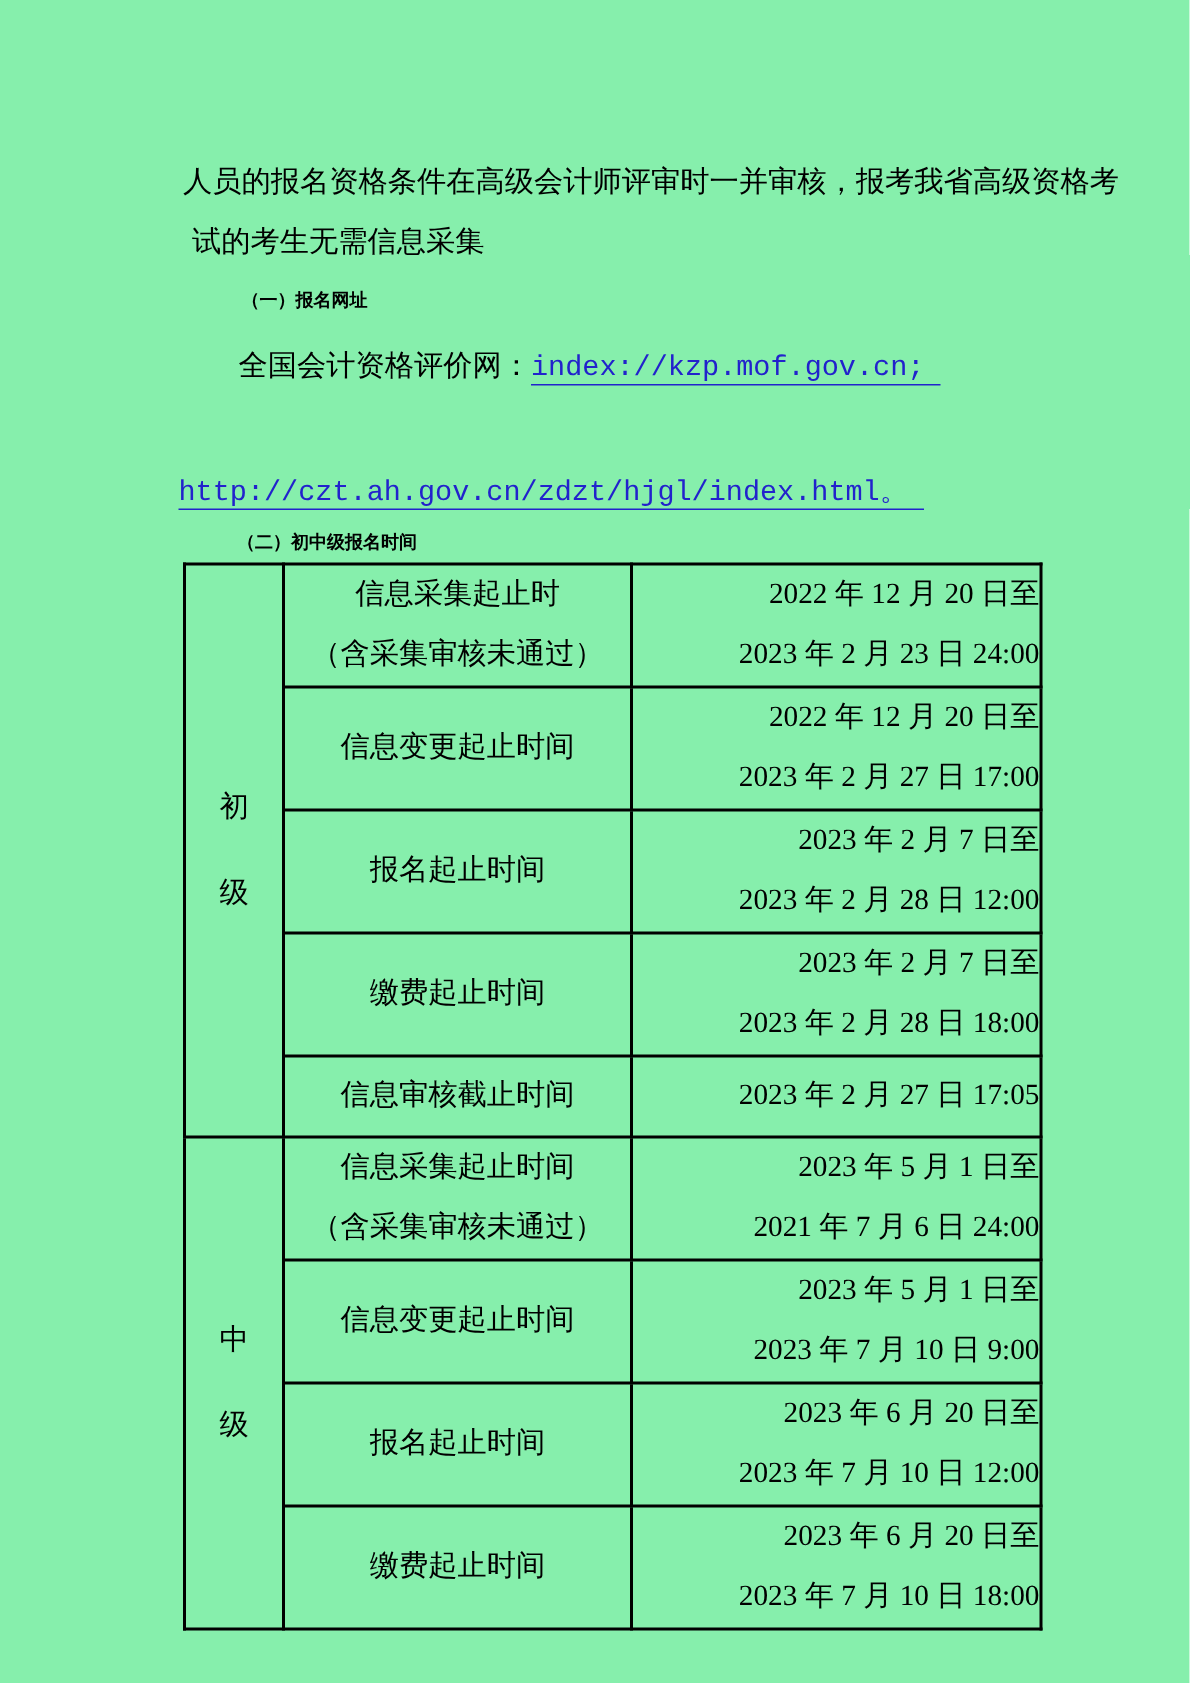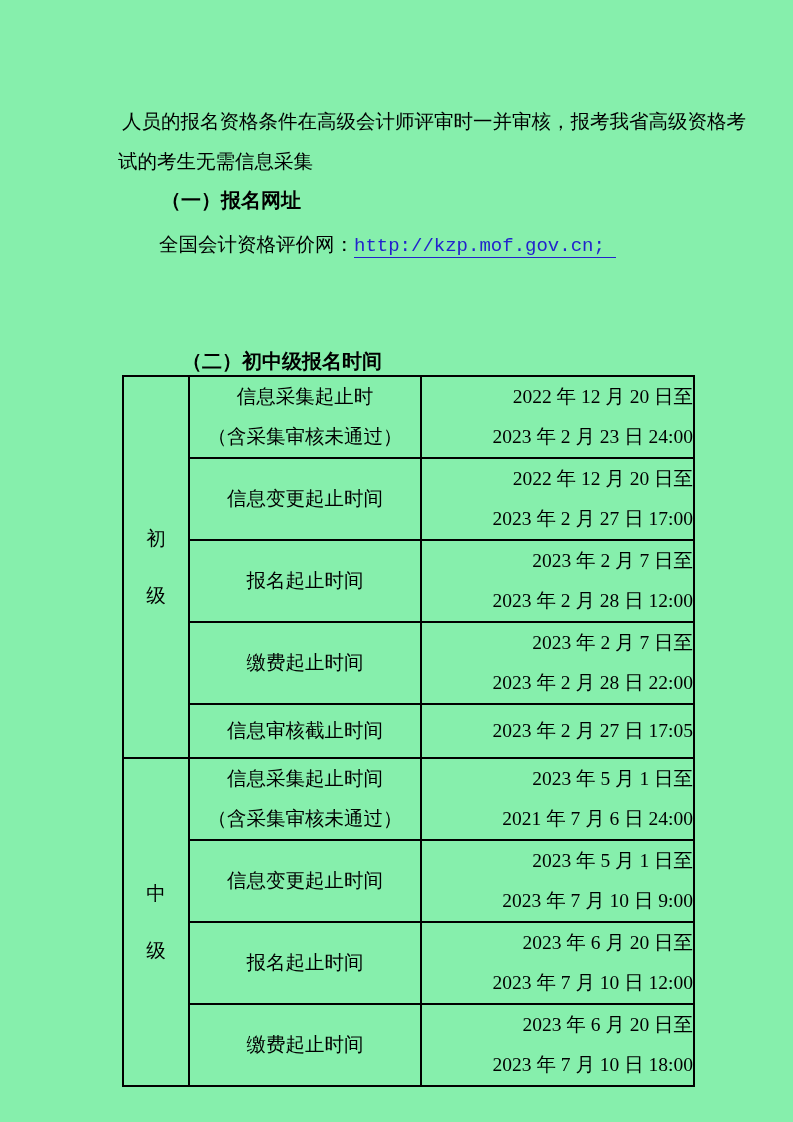--- a/index.html
+++ b/index.html
@@ -5,21 +5,21 @@
   html,body{margin:0;padding:0;background:#fff;}
   .page{
     position:relative;
     width:793px;height:1122px;
     background:#86efac;
     font-family:"Liberation Serif", serif;
     color:#000;
     overflow:hidden;
   }
   .line{position:absolute;white-space:pre;font-size:19.5px;line-height:22px;}
-  .bold{font-weight:bold;font-size:20px;text-align:right;}
+  .bold{font-weight:bold;font-size:12px;text-align:right;}
   a.doclink{
     font-family:"Liberation Mono", monospace;
     font-size:19px;
     color:#2222CC;
     text-decoration:none;
     border-bottom:1.6px solid #2222CC;
     padding-right:11px;
     cursor:pointer;
   }
   table.sched{
@@ -41,29 +41,30 @@
   td.label div{line-height:40px;}
   td.dates{text-align:right;padding-left:60px;}
   td.dates div{line-height:40px;}
 </style>
 </head>
 <body>
 
 <div class="page">
 
   <div class="line" style="left:122px;top:111px;">人员的报名资格条件在高级会计师评审时一并审核，报考我省高级资格考</div>
-  <div class="line" style="left:118px;top:151px;">试的考生无需信息采集</div>
+  <div class="line" style="left:128px;top:151px;">试的考生无需信息采集</div>
 
   <div class="line bold" style="left:161px;top:189px;">（一）报名网址</div>
 
-  <div class="line" style="left:159px;top:234px;"><span>全国会计资格评价网：</span><a class="doclink">http://kzp.mof.gov.cn;</a></div>
+  <div class="line" style="left:159px;top:234px;"><span>全国会计资格评价网：</span><a class="doclink">index://kzp.mof.gov.cn;</a></div>
 
 
+  <div class="line" style="left:119px;top:317px;"><a class="doclink">http://czt.ah.gov.cn/zdzt/hjgl/index.html。</a></div>
 
-  <div class="line bold" style="left:158px;top:350px;margin-left:24px;">（二）初中级报名时间</div>
+  <div class="line bold" style="left:158px;top:350px;">（二）初中级报名时间</div>
 
   <table class="sched">
     <colgroup>
       <col style="width:66px">
         <col style="width:232px">
         <col style="width:273px">
     </colgroup>
     <tbody>
         <tr style="height: 80px;">
           <td class="level" rowspan="5">
@@ -96,21 +97,21 @@
             <div>2023 年 2 月 7 日至</div>
             <div>2023 年 2 月 28 日 12:00</div>
           </td>
         </tr>
         <tr style="height: 68px;">
           <td class="label">
             <div>缴费起止时间</div>
           </td>
           <td class="dates">
             <div>2023 年 2 月 7 日至</div>
-            <div>2023 年 2 月 28 日 22:00</div>
+            <div>2023 年 2 月 28 日 18:00</div>
           </td>
         </tr>
         <tr style="height: 54px;">
           <td class="label">
             <div>信息审核截止时间</div>
           </td>
           <td class="dates">
             <div>2023 年 2 月 27 日 17:05</div>
           </td>
         </tr>

